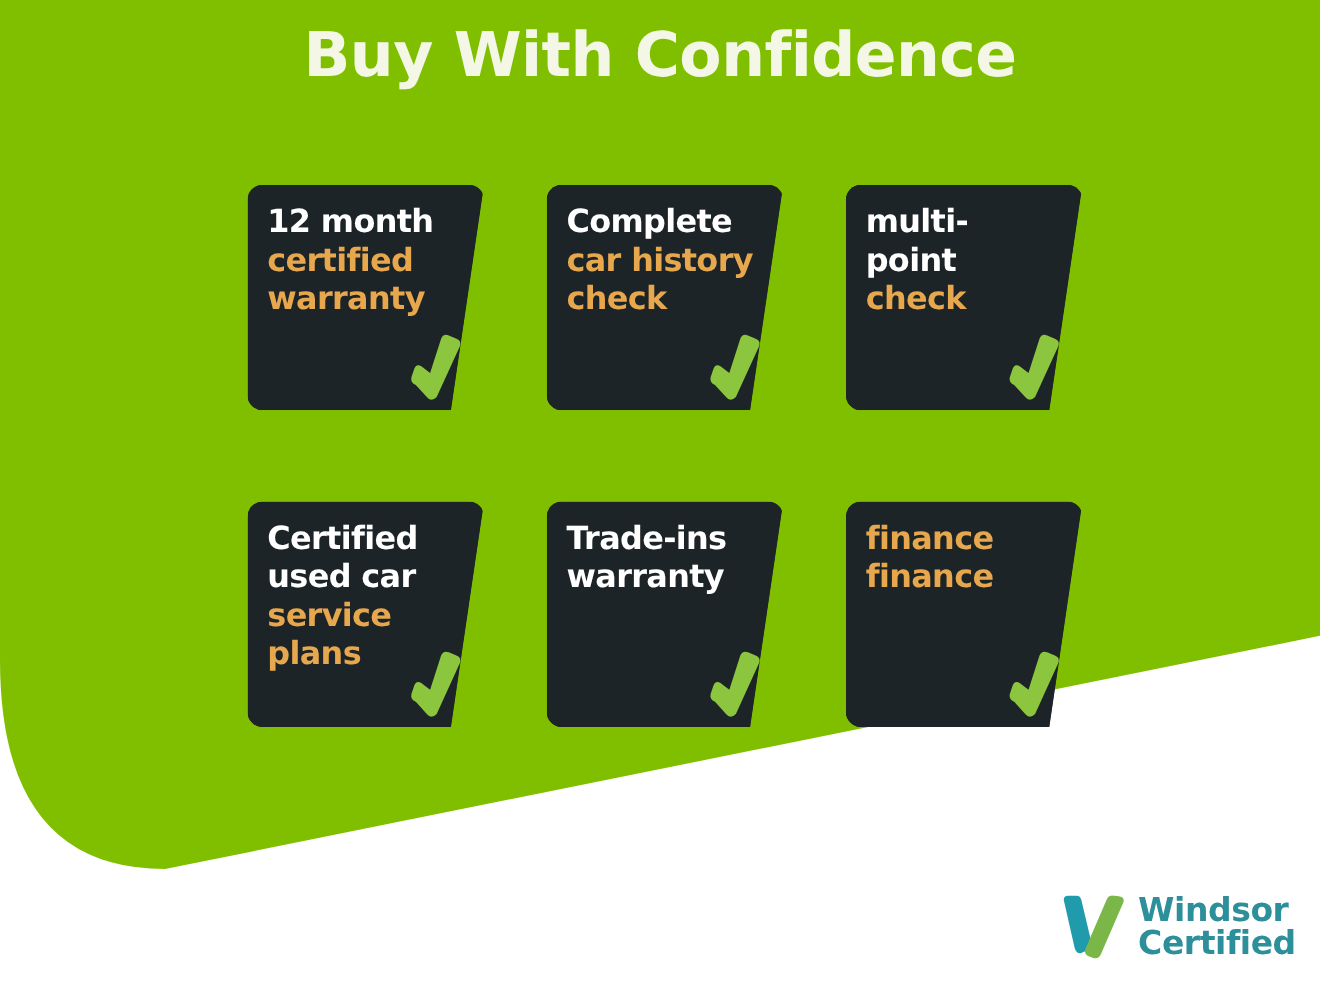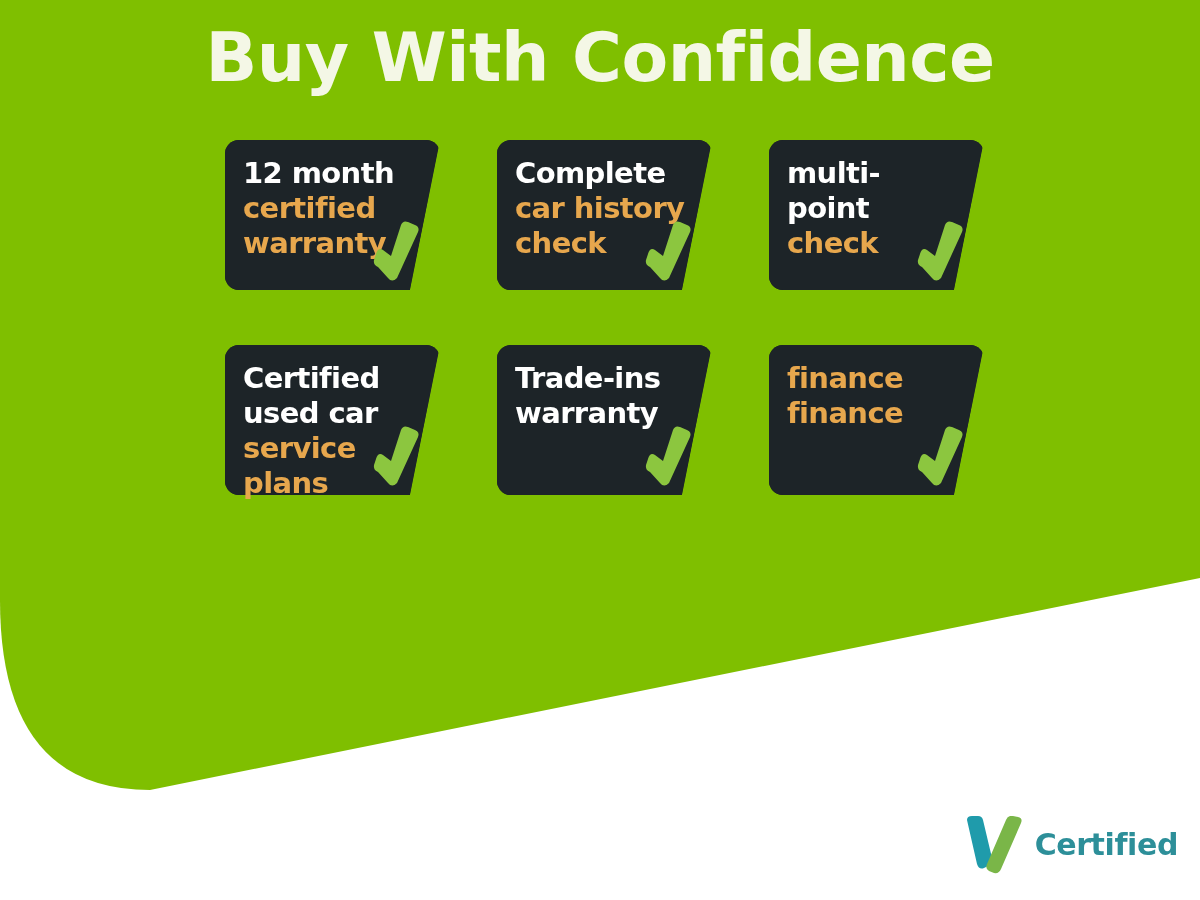--- a/index.html
+++ b/index.html
@@ -35,21 +35,21 @@
   
   #page-title {
     position: absolute;
     z-index: 5;
     left: 0;
     right: 0;
     top: 22px;
     text-align: center;
     font-family: "DejaVu Sans", sans-serif;
     font-weight: bold;
-    font-size: 68px;
+    font-size: 56px;
     letter-spacing: -0.5px;
     color: #f4f7e6;
     line-height: 1.05;
   }
 
   
   #cards {
     position: absolute;
     z-index: 4;
     left: 225px;
@@ -57,21 +57,22 @@
     width: 760px;
     display: grid;
     grid-template-columns: repeat(3, 215px);
     grid-column-gap: 57px;
     grid-row-gap: 55px;
   }
 
   .card {
     position: relative;
     width: 215px;
-    height: 150px;
+    height: 205px;
+    margin-top: 28px;
   }
 
   
   .card-slab {
     position: absolute;
     inset: 0;
     background: #1d2428;
     border-radius: 14px;
     -webkit-clip-path: polygon(0% 0%, 100% 0%, 86% 100%, 0% 100%);
     clip-path: polygon(0% 0%, 100% 0%, 86% 100%, 0% 100%);
@@ -216,17 +217,18 @@
     </div>
 
   </div>
 
   <div id="logo">
     <svg id="logo-mark" viewBox="0 0 62 58">
       <path d="M4 4 Q4 0 9 0 L15 0 Q19 0 20 4 L29 42 Q30 48 25 50 L21 52 Q16 54 14 48 Z" fill="#1f9bab"></path>
       <path d="M24 48 Q22 53 26 55 L31 57 Q36 58 38 53 L58 7 Q60 2 55 1 L50 0 Q45 -1 43 4 Z" fill="#7ab648"></path>
     </svg>
     <div id="logo-wordmark">
+      <span>Windsor</span>
       <span>Certified</span>
     </div>
   </div>
 
 </div>
 
 </body></html>

